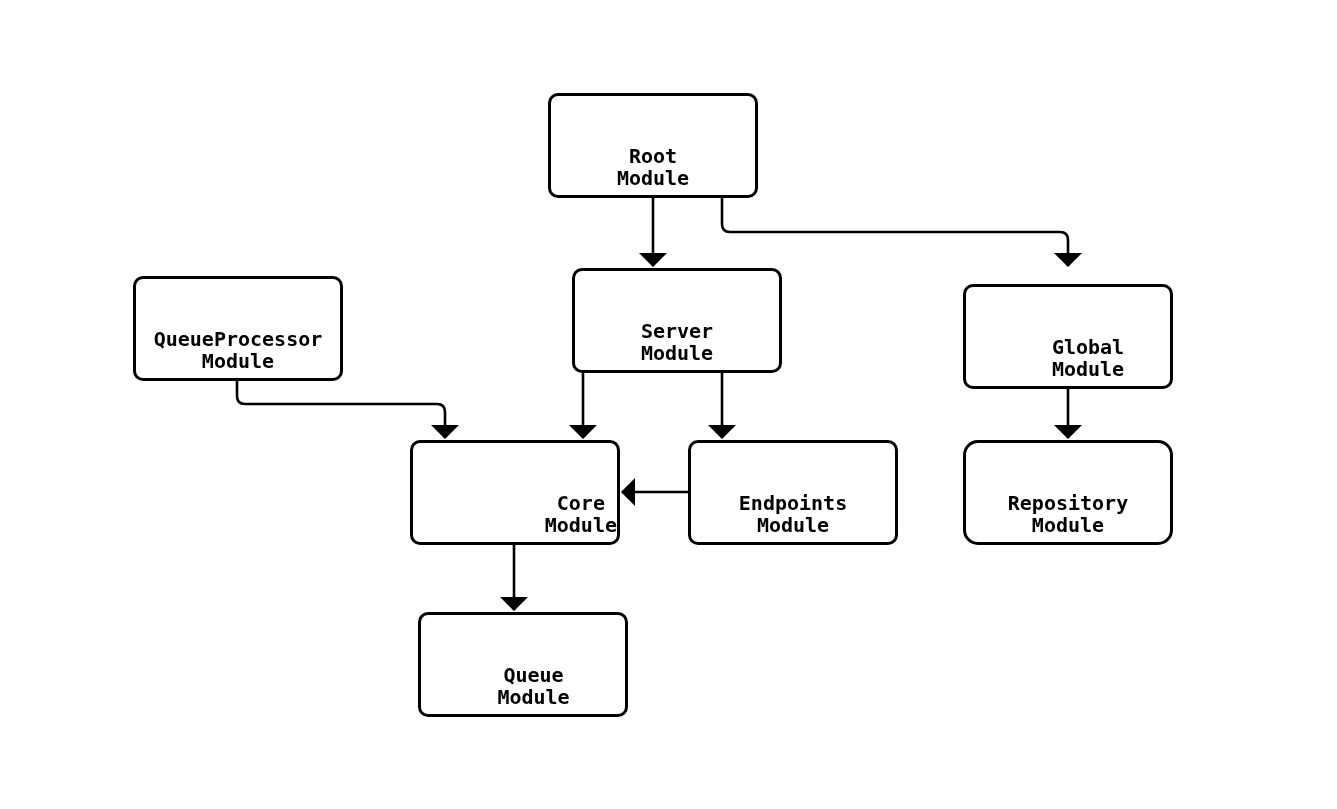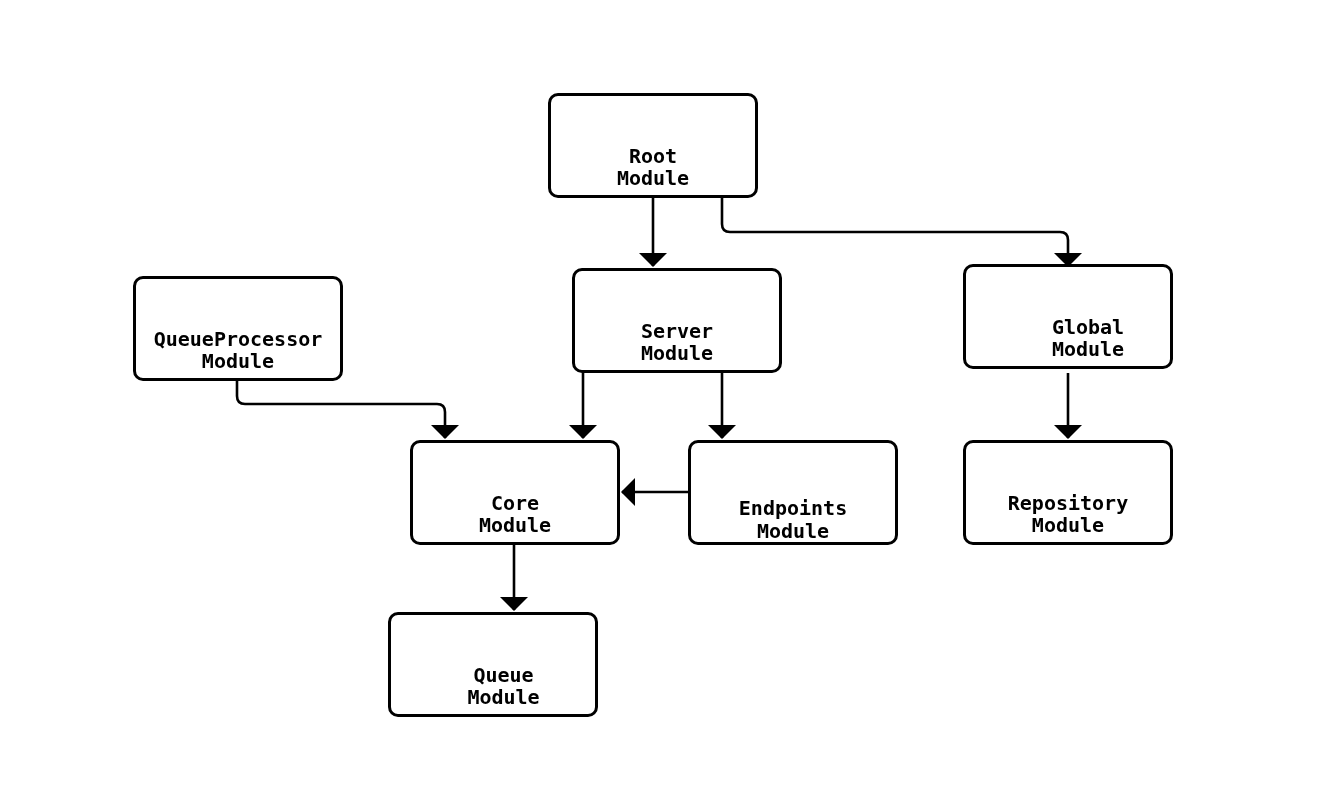--- a/index.html
+++ b/index.html
@@ -44,25 +44,25 @@
     white-space: pre-line;
     font-weight: bold;
     font-size: 20px;
     line-height: 1.12;
     color: var(--text);
     margin-top: 43px;
   }
   .n-root          { left: 548px;  top: 93px;  }
   .n-queueprocessor{ left: 133px;  top: 276px; }
   .n-server        { left: 572px;  top: 268px; }
-  .n-global        { left: 963px;  top: 264px; padding-left: 40px; }
-  .n-core          { left: 410px;  top: 440px; }
-  .n-endpoints     { left: 688px;  top: 440px; align-items: flex-end; }
-  .n-repository    { left: 963px;  top: 440px; }
-  .n-queue         { left: 388px;  top: 612px; padding-left: 21px; }
+  .n-global        { left: 963px;  top: 284px; padding-left: 40px; }
+  .n-core          { left: 410px;  top: 440px; justify-content: flex-end; }
+  .n-endpoints     { left: 688px;  top: 440px; }
+  .n-repository    { left: 963px;  top: 440px; border-radius: 15px; }
+  .n-queue         { left: 418px;  top: 612px; padding-left: 21px; }
 </style>
 </head>
 <body>
 
 <div class="canvas">
 
   <svg class="edges-layer" width="1337" height="809" viewBox="0 0 1337 809" xmlns="http://www.w3.org/2000/svg">
     <defs>
       <marker id="arrowhead" markerUnits="userSpaceOnUse" markerWidth="15" markerHeight="28" viewBox="0 0 14 28" refX="13" refY="14" orient="auto">
         <path d="M0,0 L14,14 L0,28 Z" fill="#000000"></path>

